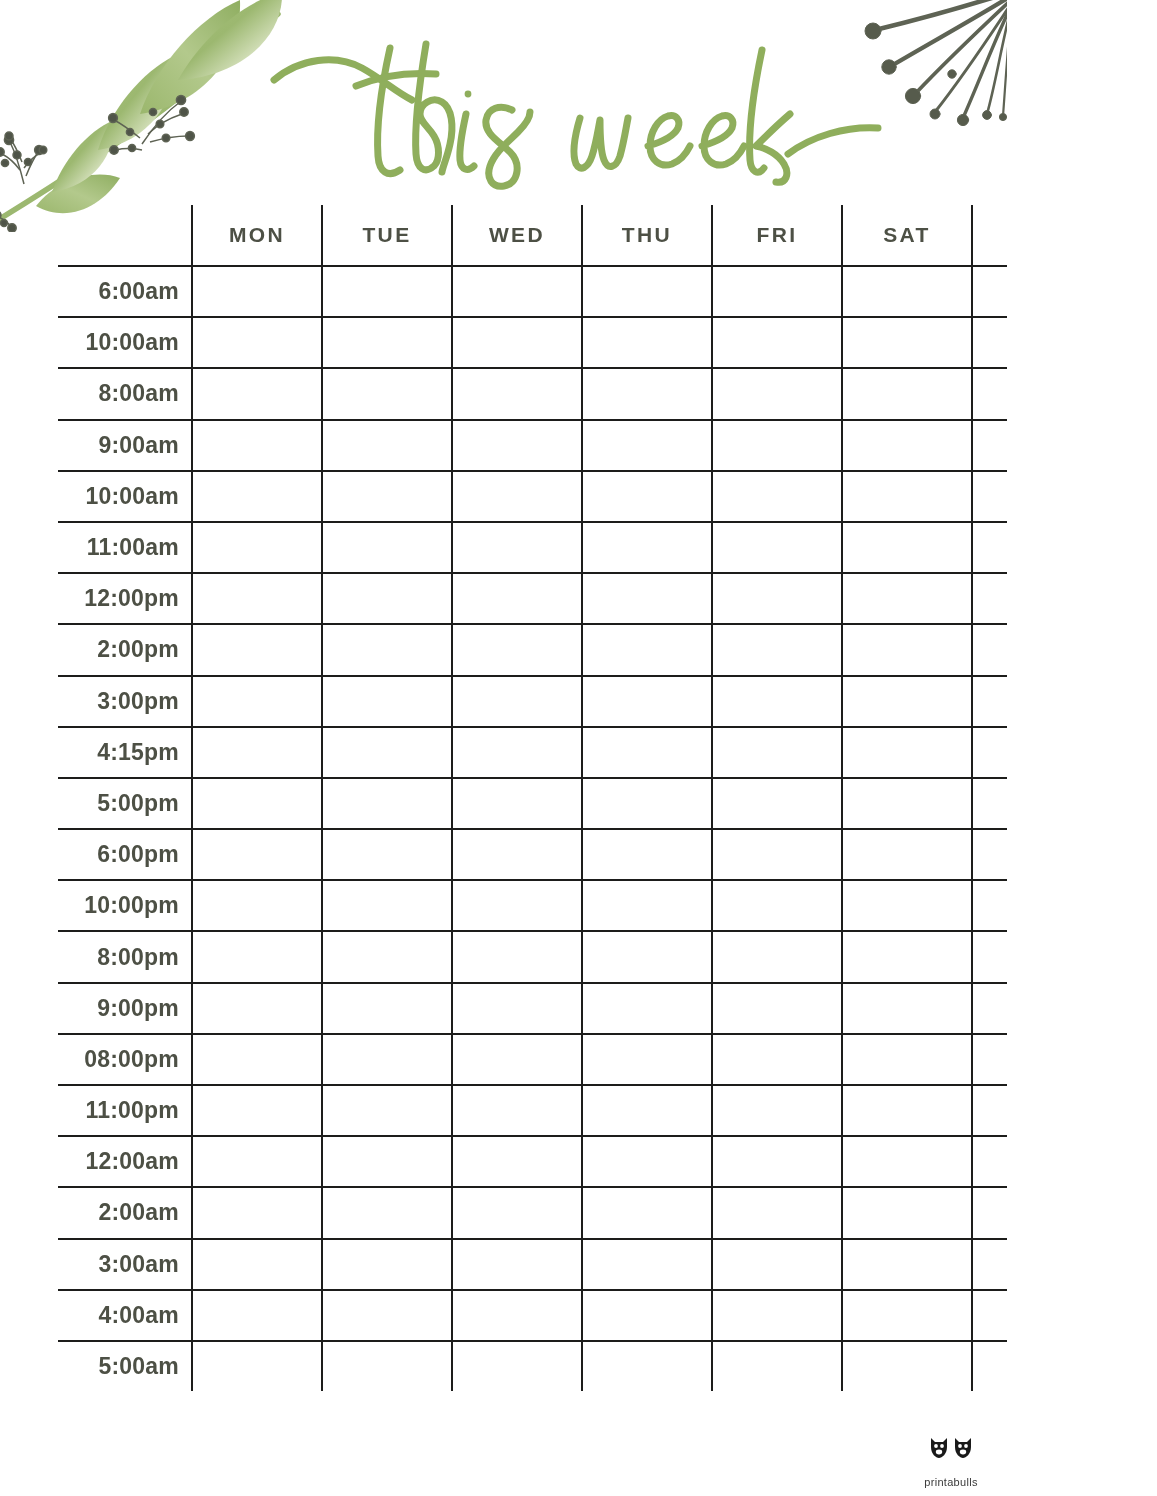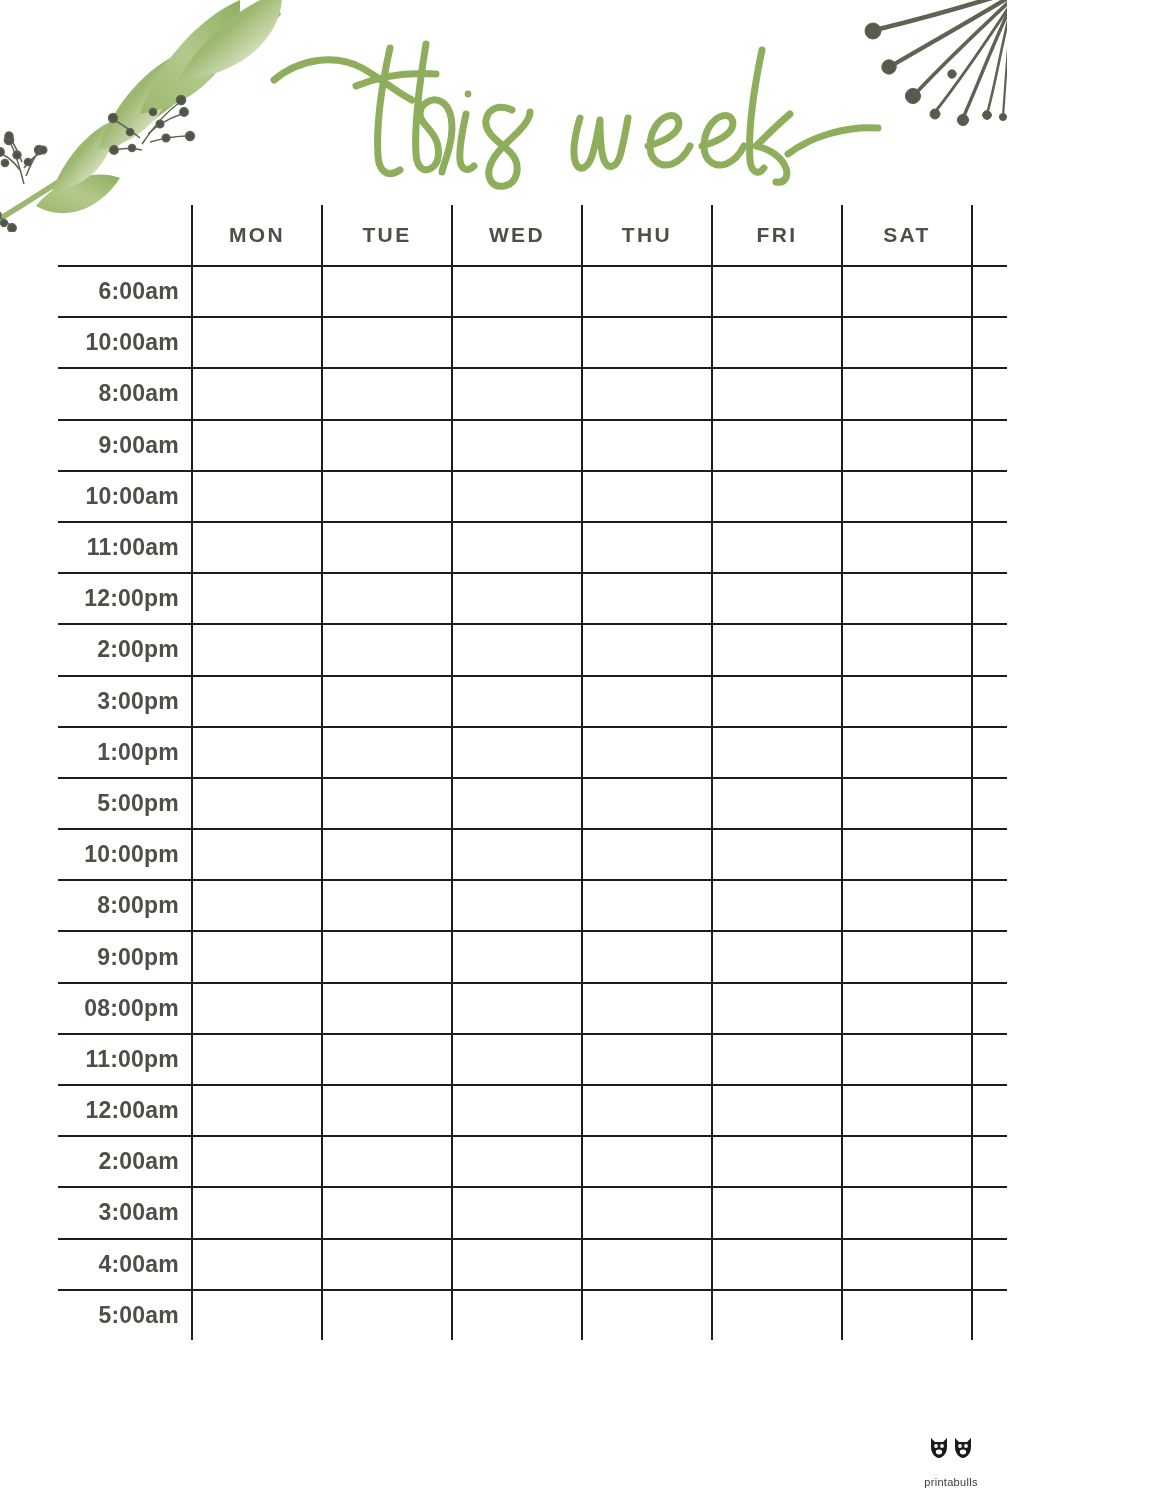--- a/index.html
+++ b/index.html
@@ -364,31 +364,41 @@
             <td class="time-cell">3:00pm</td>
             <td class="day-cell"></td>
             <td class="day-cell"></td>
             <td class="day-cell"></td>
             <td class="day-cell"></td>
             <td class="day-cell"></td>
             <td class="day-cell"></td>
             <td class="day-cell"></td>
           </tr>
           <tr class="slot-row">
-            <td class="time-cell">1:00pm</td>
+            <td class="time-cell">4:15pm</td>
             <td class="day-cell"></td>
             <td class="day-cell"></td>
             <td class="day-cell"></td>
             <td class="day-cell"></td>
             <td class="day-cell"></td>
             <td class="day-cell"></td>
             <td class="day-cell"></td>
           </tr>
           <tr class="slot-row">
             <td class="time-cell">5:00pm</td>
+            <td class="day-cell"></td>
+            <td class="day-cell"></td>
+            <td class="day-cell"></td>
+            <td class="day-cell"></td>
+            <td class="day-cell"></td>
+            <td class="day-cell"></td>
+            <td class="day-cell"></td>
+          </tr>
+          <tr class="slot-row">
+            <td class="time-cell">6:00pm</td>
             <td class="day-cell"></td>
             <td class="day-cell"></td>
             <td class="day-cell"></td>
             <td class="day-cell"></td>
             <td class="day-cell"></td>
             <td class="day-cell"></td>
             <td class="day-cell"></td>
           </tr>
           <tr class="slot-row">
             <td class="time-cell">10:00pm</td>

